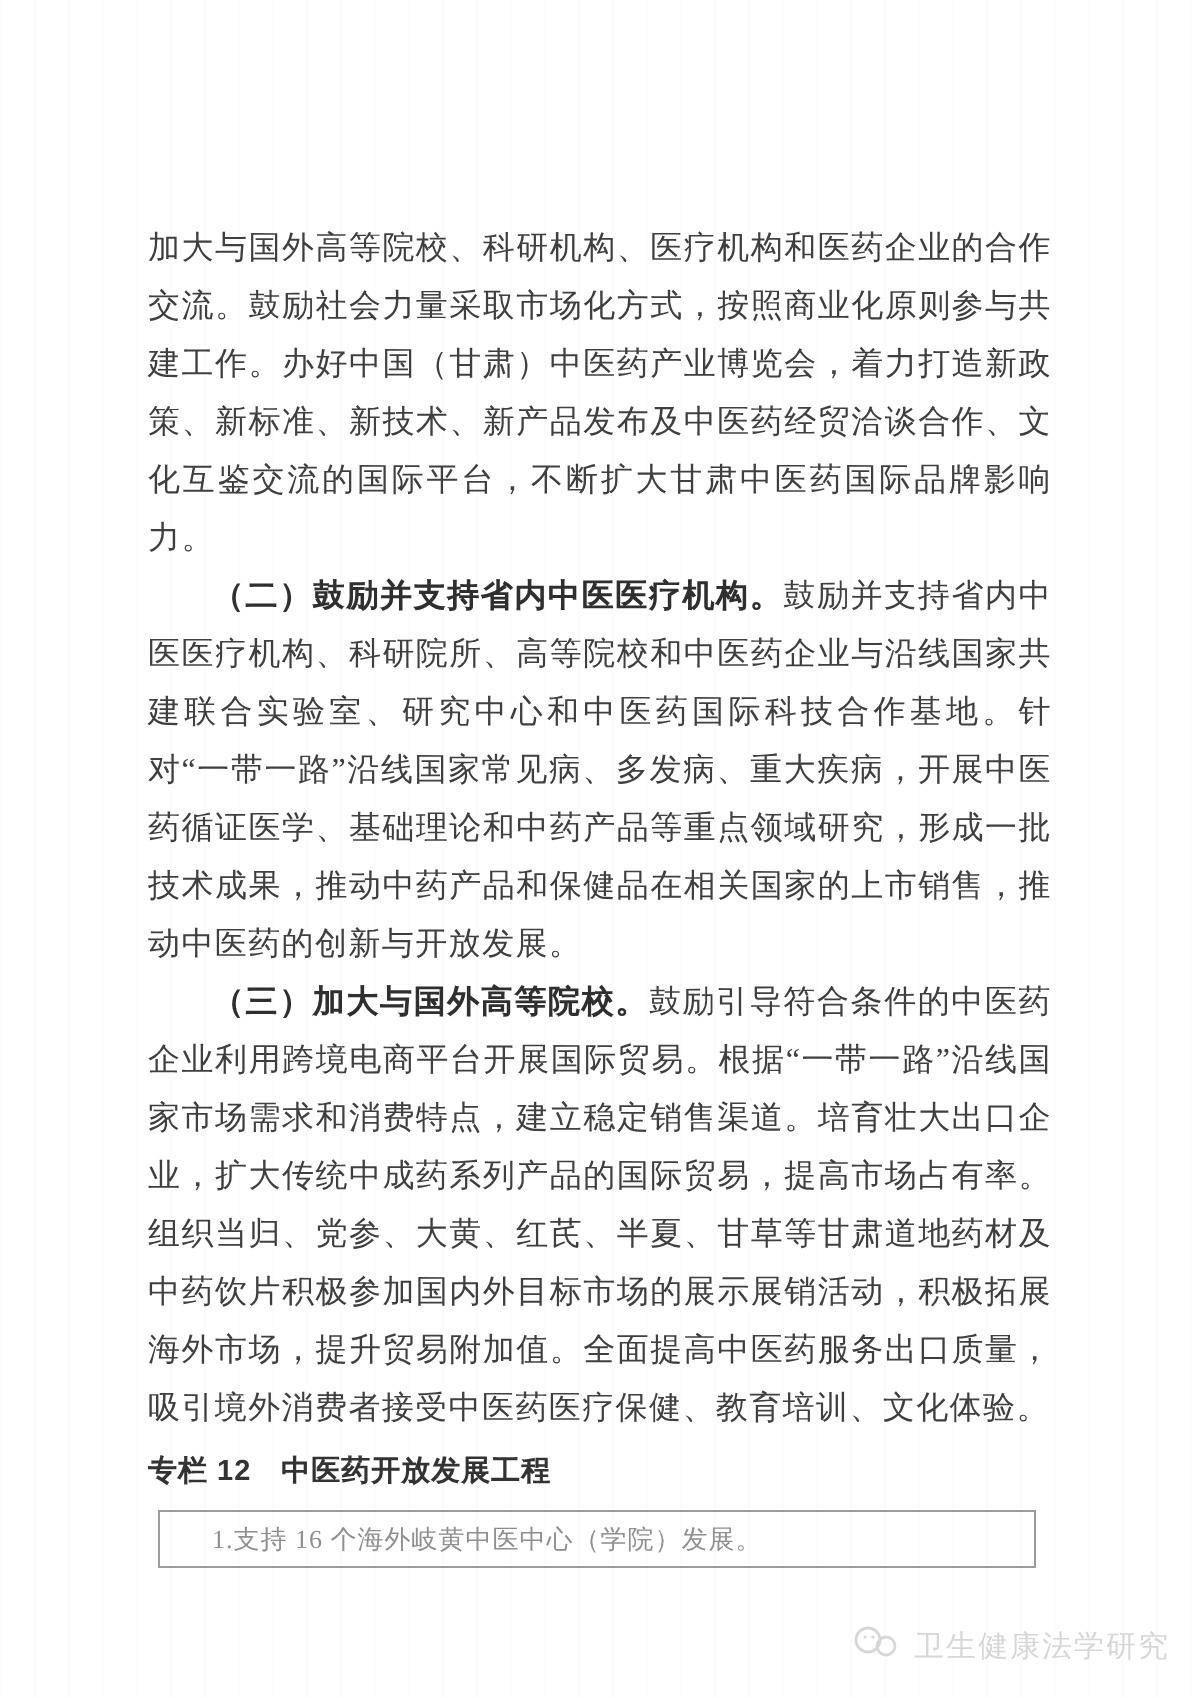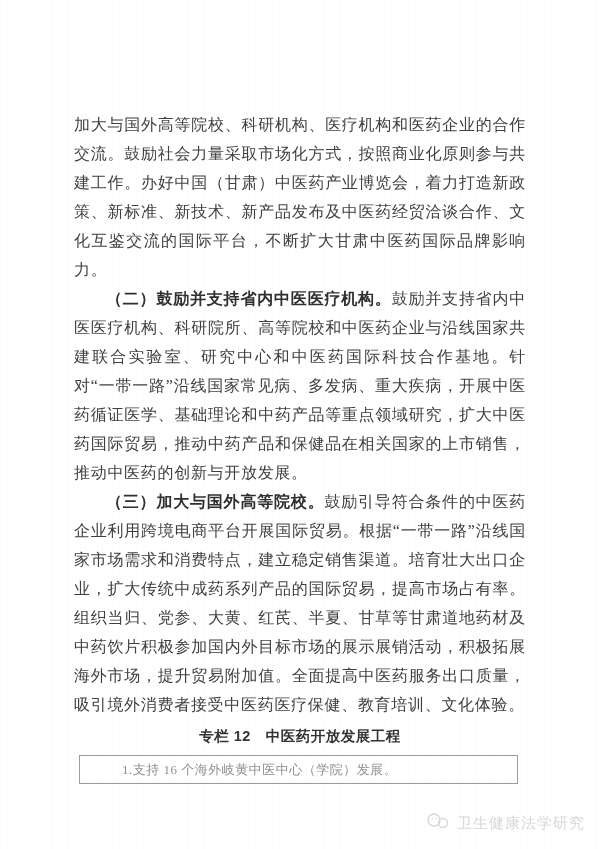--- a/index.html
+++ b/index.html
@@ -46,67 +46,65 @@
   }
   .doc p.indent {
     text-indent: 2em;
   }
   .doc .lead {
     font-weight: bold;
     color: #2f2f2f;
   }
   .box-title {
     margin-top: 7px;
-    text-align: center;
     font-family: "Liberation Sans", sans-serif;
     font-weight: bold;
     font-size: 14.5px;
     line-height: 20px;
     letter-spacing: 0.5px;
     color: #333333;
   }
   .box {
     margin: 9px 8px 0 5px;
     border: 1px solid #9c9c9c;
     height: 27px;
     display: flex;
     align-items: center;
-    padding-left: 16px;
   }
   .box-item {
     padding-left: 26px;
     font-size: 13px;
     letter-spacing: 0.5px;
     color: #8f8f8f;
   }
   .watermark {
     position: absolute;
     right: 15px;
     top: 811px;
     display: flex;
     align-items: center;
     gap: 5px;
     color: #d7d7d7;
-    font-family: Liberation Mono, monospace;
+    font-family: Liberation Sans, sans-serif;
     font-size: 15px;
     letter-spacing: 1px;
     user-select: none;
   }
   .wm-icon { display: block; }
 </style>
 </head>
 <body>
 
 <div class="page">
 
   <div class="doc">
 
     <p><span>加大与国外高等院校、科研机构、医疗机构和医药企业的合作交流。鼓励社会力量采取市场化方式，按照商业化原则参与共建工作。办好中国（甘肃）中医药产业博览会，着力打造新政策、新标准、新技术、新产品发布及中医药经贸洽谈合作、文化互鉴交流的国际平台，不断扩大甘肃中医药国际品牌影响力。</span></p>
 
-    <p class="indent"><span class="lead">（二）鼓励并支持省内中医医疗机构。</span><span>鼓励并支持省内中医医疗机构、科研院所、高等院校和中医药企业与沿线国家共建联合实验室、研究中心和中医药国际科技合作基地。针对“一带一路”沿线国家常见病、多发病、重大疾病，开展中医药循证医学、基础理论和中药产品等重点领域研究，扩大中医药国际贸易，推动中药产品和保健品在相关国家的上市销售，推动中医药的创新与开放发展。</span></p>
+    <p class="indent"><span class="lead">（二）鼓励并支持省内中医医疗机构。</span><span>鼓励并支持省内中医医疗机构、科研院所、高等院校和中医药企业与沿线国家共建联合实验室、研究中心和中医药国际科技合作基地。针对“一带一路”沿线国家常见病、多发病、重大疾病，开展中医药循证医学、基础理论和中药产品等重点领域研究，形成一批技术成果，推动中药产品和保健品在相关国家的上市销售，推动中医药的创新与开放发展。</span></p>
 
     <p class="indent"><span class="lead">（三）加大与国外高等院校。</span><span>鼓励引导符合条件的中医药企业利用跨境电商平台开展国际贸易。根据“一带一路”沿线国家市场需求和消费特点，建立稳定销售渠道。培育壮大出口企业，扩大传统中成药系列产品的国际贸易，提高市场占有率。组织当归、党参、大黄、红芪、半夏、甘草等甘肃道地药材及中药饮片积极参加国内外目标市场的展示展销活动，积极拓展海外市场，提升贸易附加值。全面提高中医药服务出口质量，吸引境外消费者接受中医药医疗保健、教育培训、文化体验。</span></p>
 
     <div class="box-title">专栏 12　中医药开放发展工程</div>
 
     <div class="box">
       <div class="box-item">1.支持 16 个海外岐黄中医中心（学院）发展。</div>
     </div>
 
   </div>

